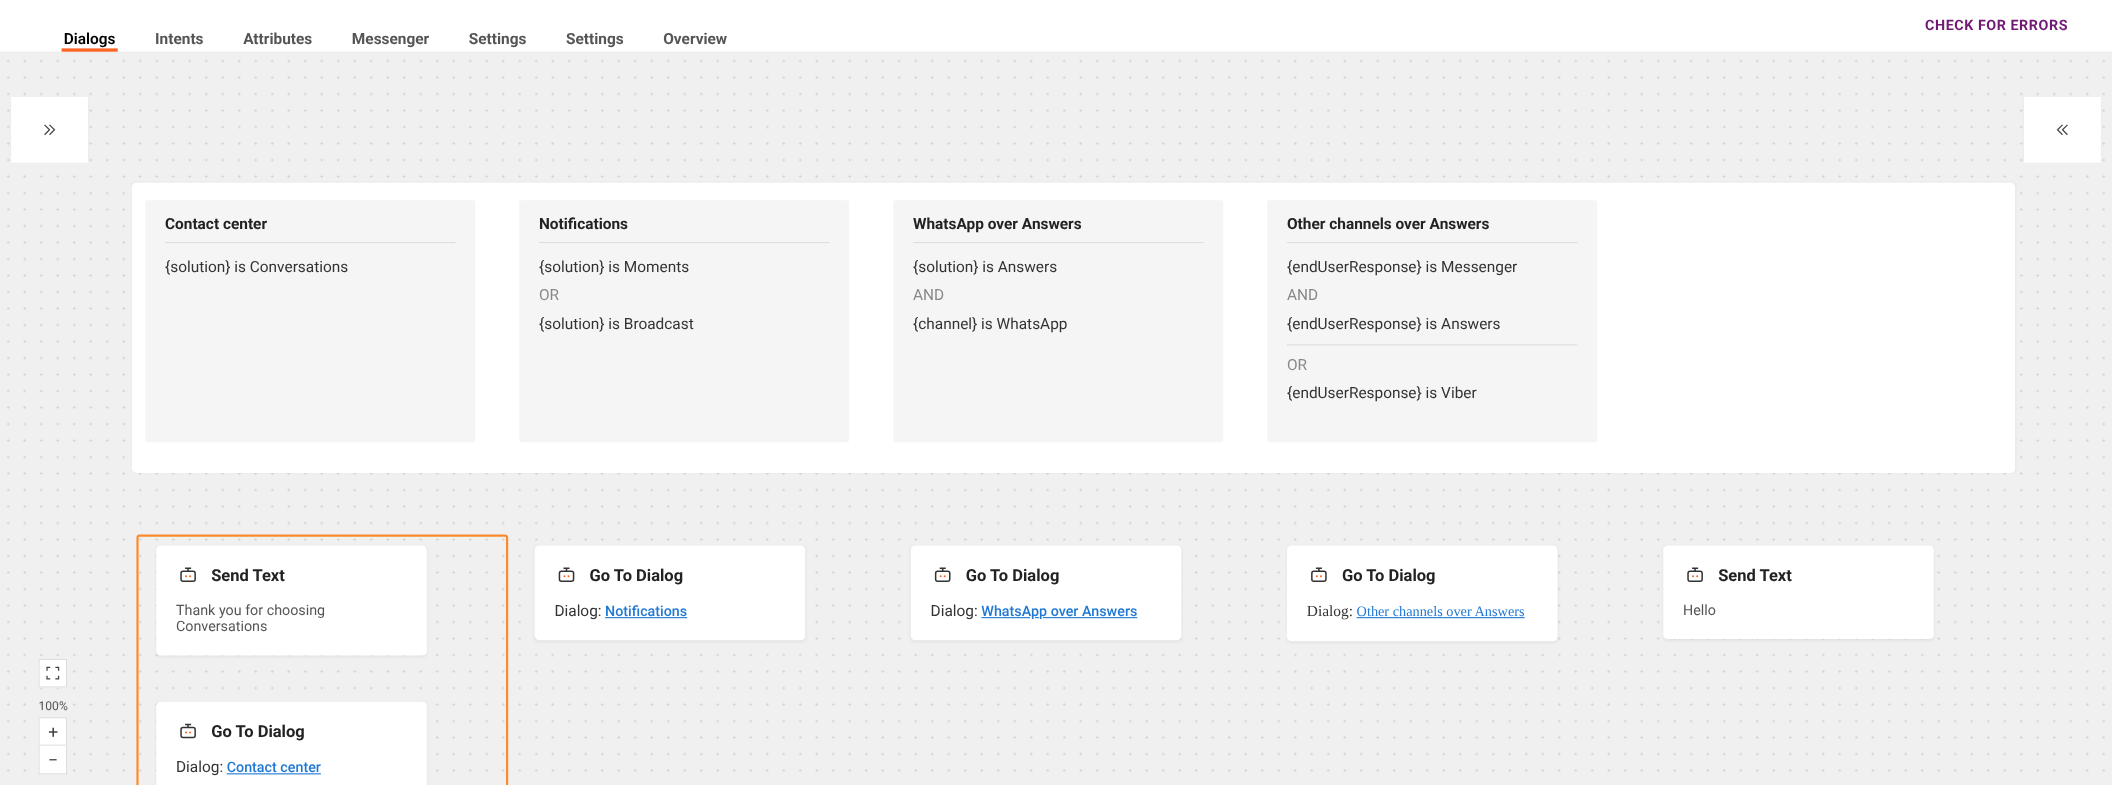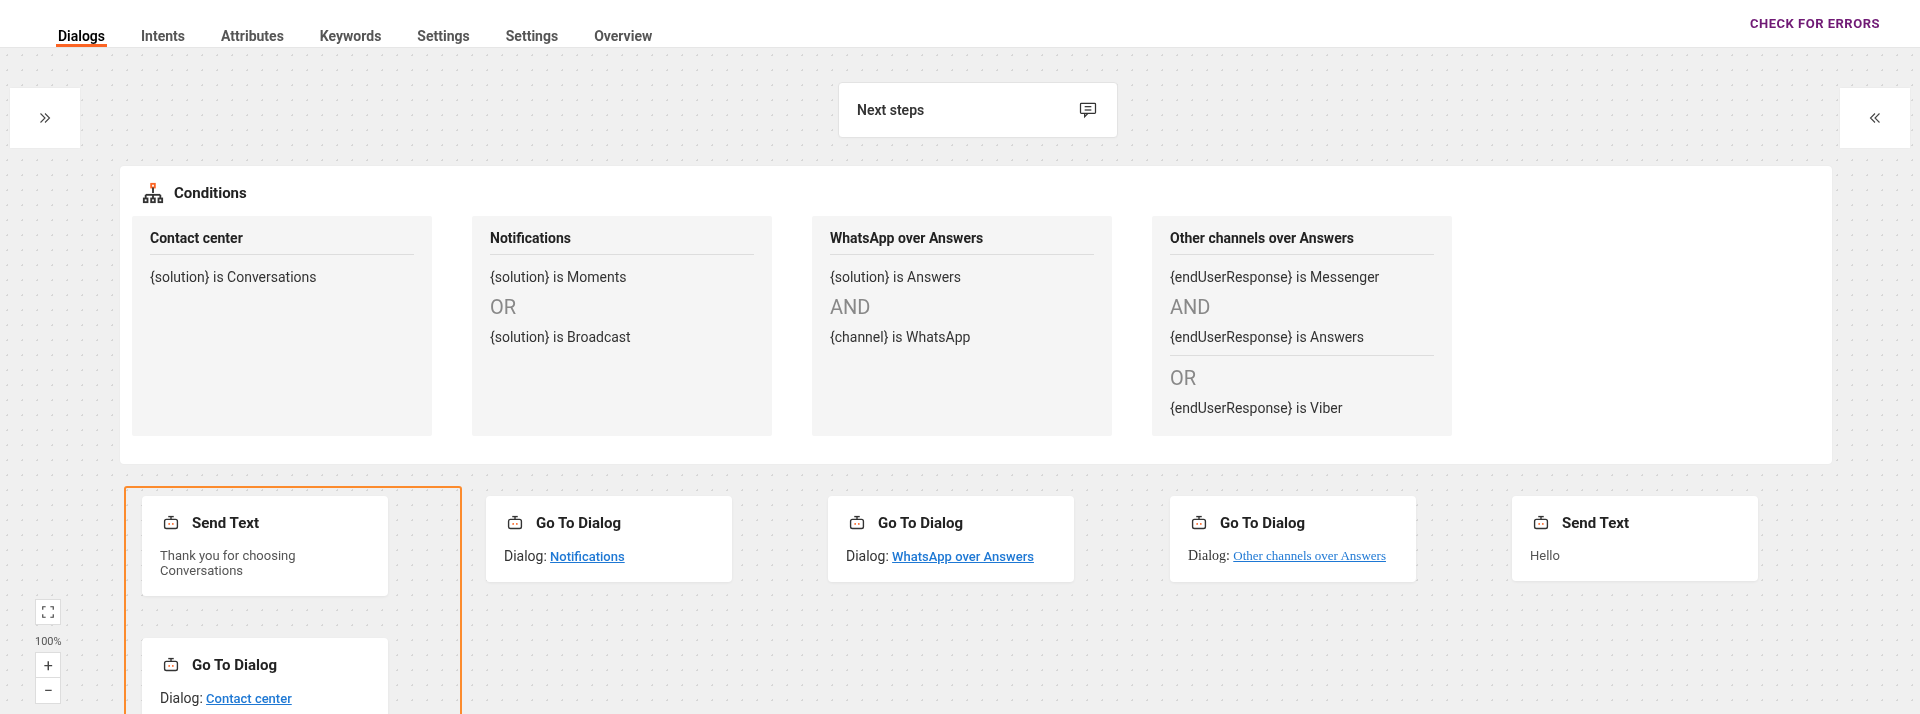--- a/index.html
+++ b/index.html
@@ -171,21 +171,21 @@
     padding-bottom: 8px;
     margin-bottom: 14px;
   }
   .cond-box.else .cond-title { border-bottom: none; margin: 0; padding: 0; }
   .cond-line {
     font-size: 14px;
     color: #333;
     margin: 4px 0;
   }
   .cond-op {
-    font-size: 20px;
+    font-size: 14px;
     color: #888;
     margin: 10px 0;
   }
   .cond-divider {
     border: none;
     border-top: 1px solid #ddd;
     margin: 10px 0;
   }
   
   .step-card {
@@ -233,21 +233,21 @@
   .cond-icon { width: 22px; height: 22px; display:inline-block; }
 </style>
 </head>
 <body>
 
 <div class="topbar">
   <div class="tabs">
     <div class="tab active">Dialogs</div>
     <div class="tab">Intents</div>
     <div class="tab">Attributes</div>
-    <div class="tab">Keywords</div>
+    <div class="tab">Messenger</div>
     <div class="tab">Settings</div>
     <div class="tab">Settings</div>
     <div class="tab">Overview</div>
   </div>
   <div class="check-errors">CHECK FOR ERRORS</div>
 </div>
 
 <div class="canvas">
 
   <div class="side-toggle left">
@@ -256,47 +256,22 @@
         <polyline points="12 6 18 12 12 18"></polyline>
       </svg>
   </div>
   <div class="side-toggle right">
     <svg viewBox="0 0 24 24">
         <polyline points="18 6 12 12 18 18"></polyline>
         <polyline points="12 6 6 12 12 18"></polyline>
       </svg>
   </div>
 
-  <div class="next-steps-box">
-    <span>Next steps</span>
-    <svg viewBox="0 0 24 24">
-        <rect x="3" y="4" width="18" height="12" rx="1"></rect>
-        <polyline points="8 16 8 20 12 16"></polyline>
-        <line x1="8" y1="8" x2="16" y2="8"></line>
-        <line x1="8" y1="12" x2="16" y2="12"></line>
-      </svg>
-  </div>
 
   <div class="conditions-card">
-    <div class="conditions-header">
-      <span class="cond-icon">
-        <svg viewBox="0 0 24 24" stroke="#fc6423" fill="none" stroke-width="2">
-          <rect x="10" y="2" width="4" height="4"></rect>
-          <rect x="2" y="18" width="4" height="4" stroke="#333"></rect>
-          <rect x="10" y="18" width="4" height="4" stroke="#333"></rect>
-          <rect x="18" y="18" width="4" height="4" stroke="#333"></rect>
-          <line x1="12" y1="6" x2="12" y2="12" stroke="#333"></line>
-          <line x1="4" y1="18" x2="4" y2="14" stroke="#333"></line>
-          <line x1="12" y1="18" x2="12" y2="14" stroke="#333"></line>
-          <line x1="20" y1="18" x2="20" y2="14" stroke="#333"></line>
-          <line x1="4" y1="14" x2="20" y2="14" stroke="#333"></line>
-        </svg>
-      </span>
-      <span>Conditions</span>
-    </div>
     <div class="conditions-row">
 
     <div class="cond-box">
           <div class="cond-title">Contact center</div>
           <div class="cond-line">{solution} is Conversations</div>
         </div>
         <div class="cond-box">
           <div class="cond-title">Notifications</div>
           <div class="cond-line">{solution} is Moments</div>
           <div class="cond-op">OR</div>

